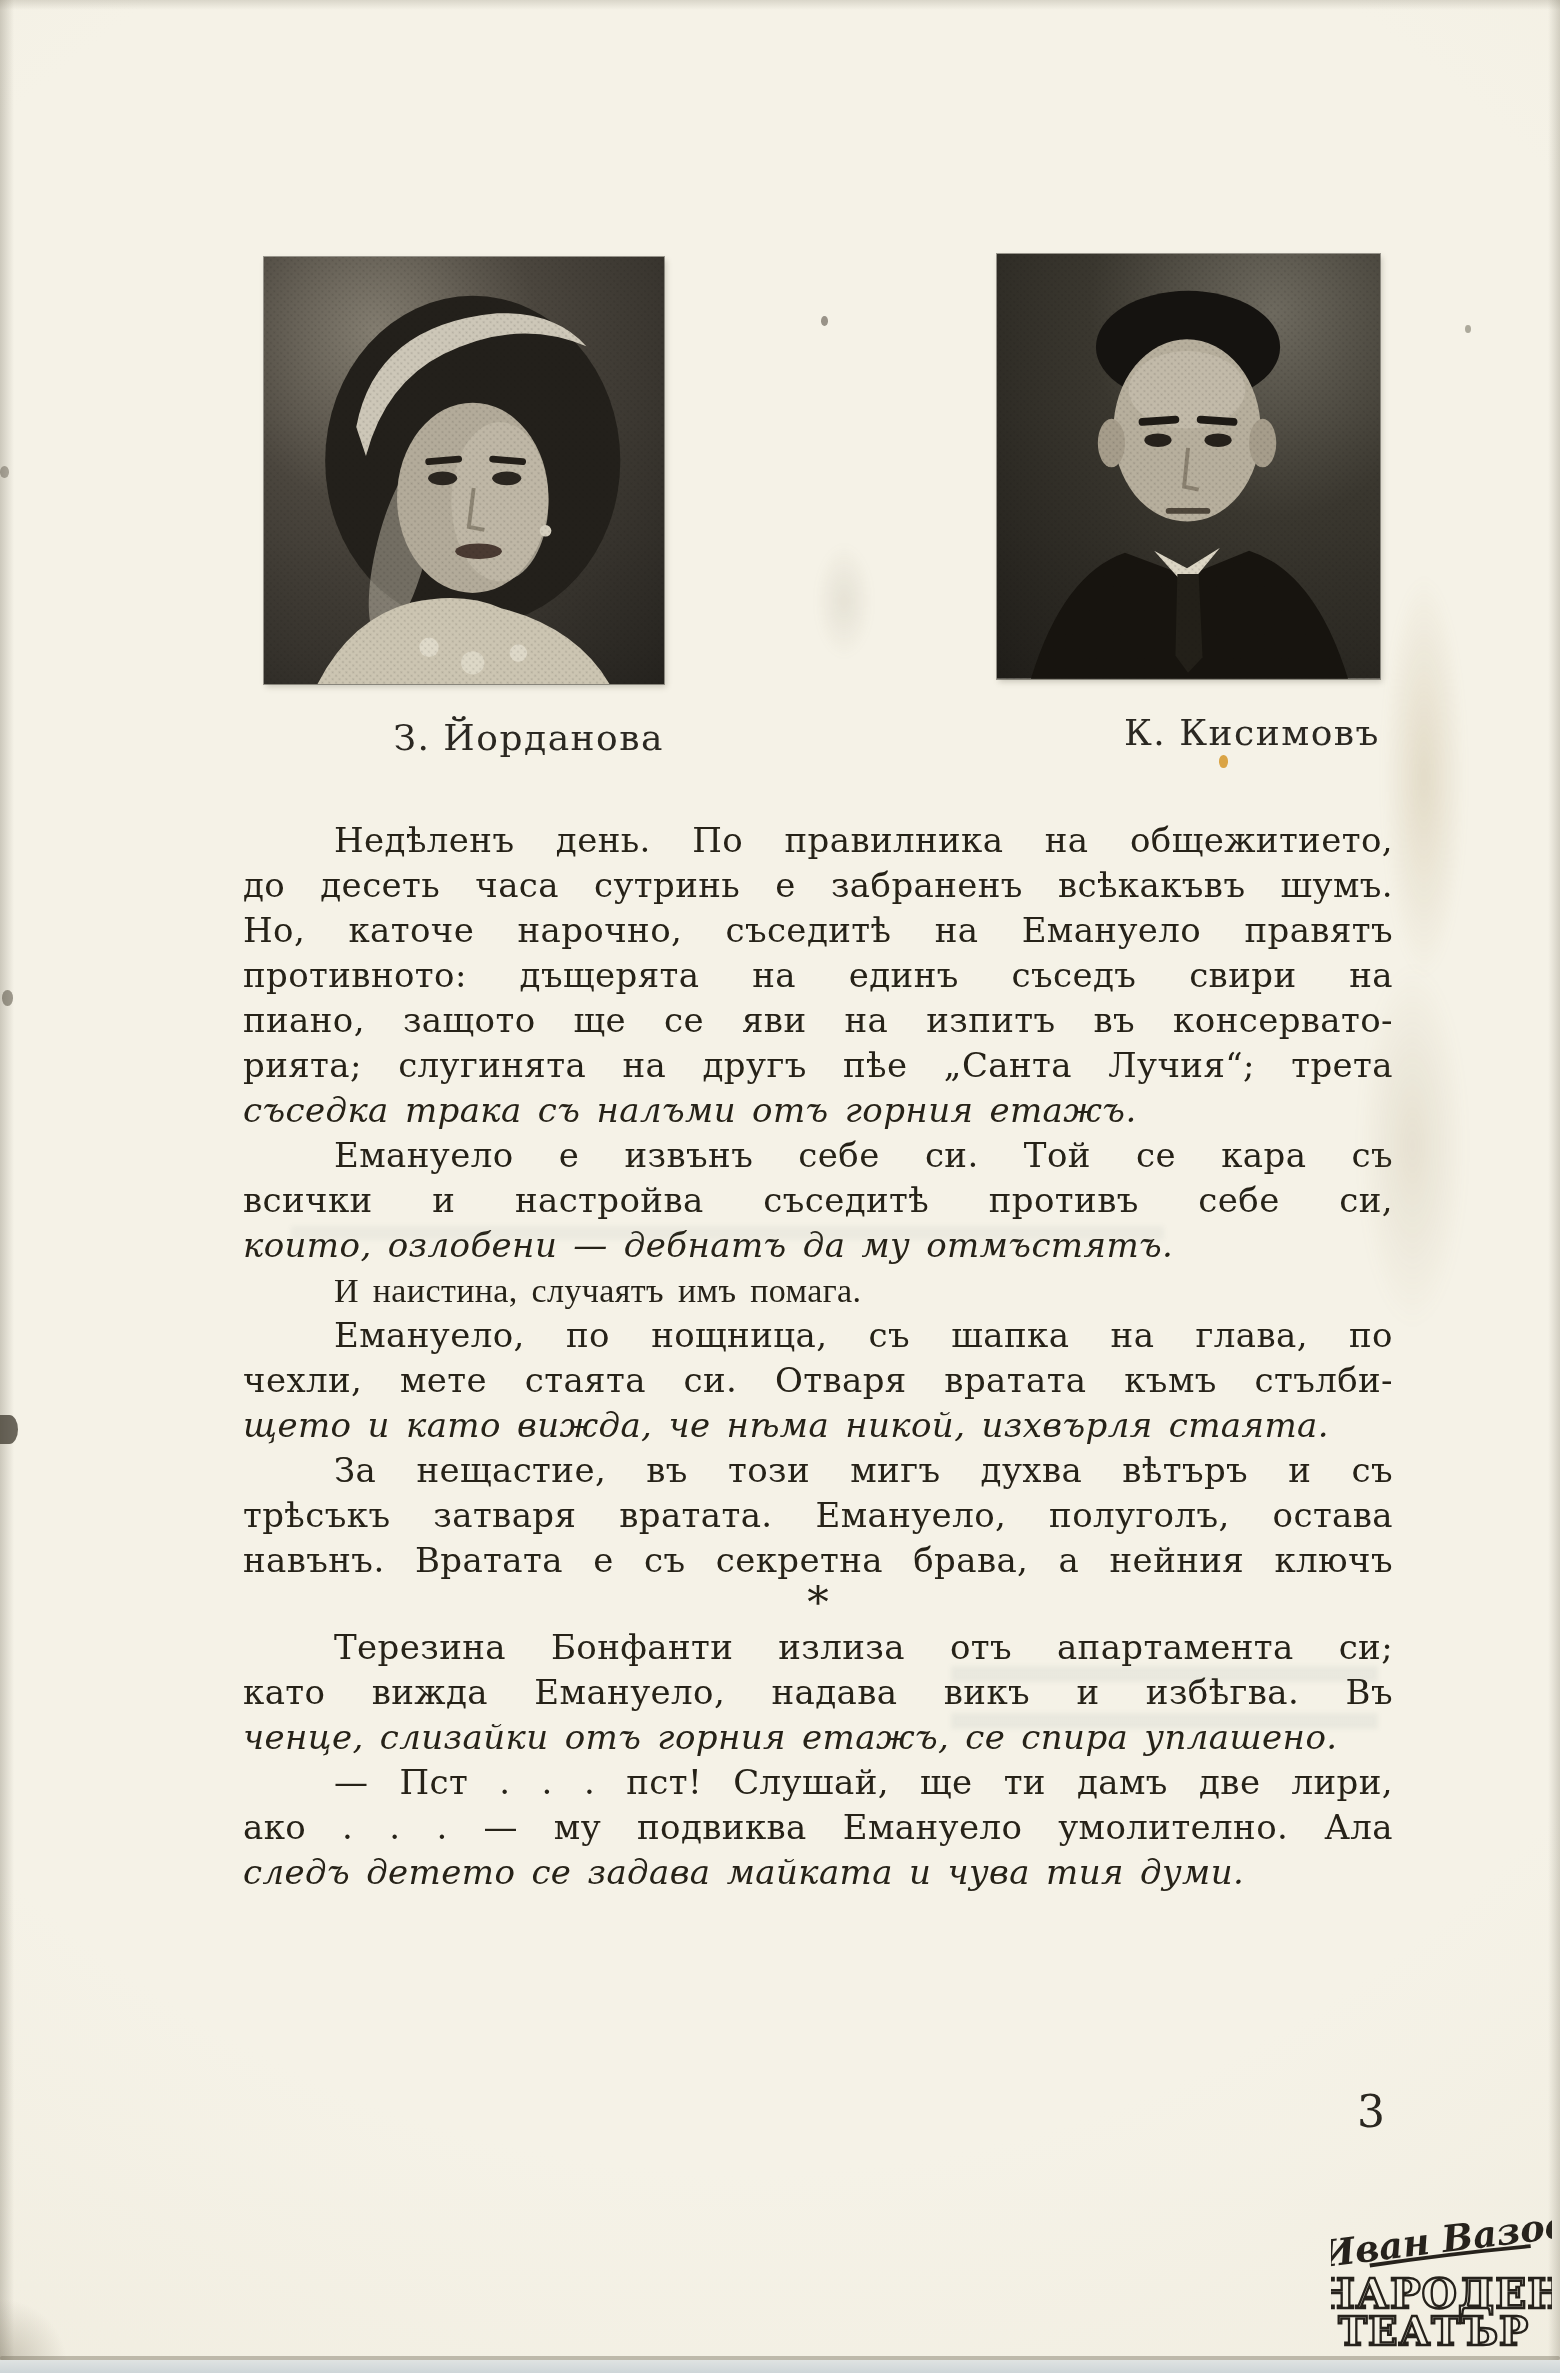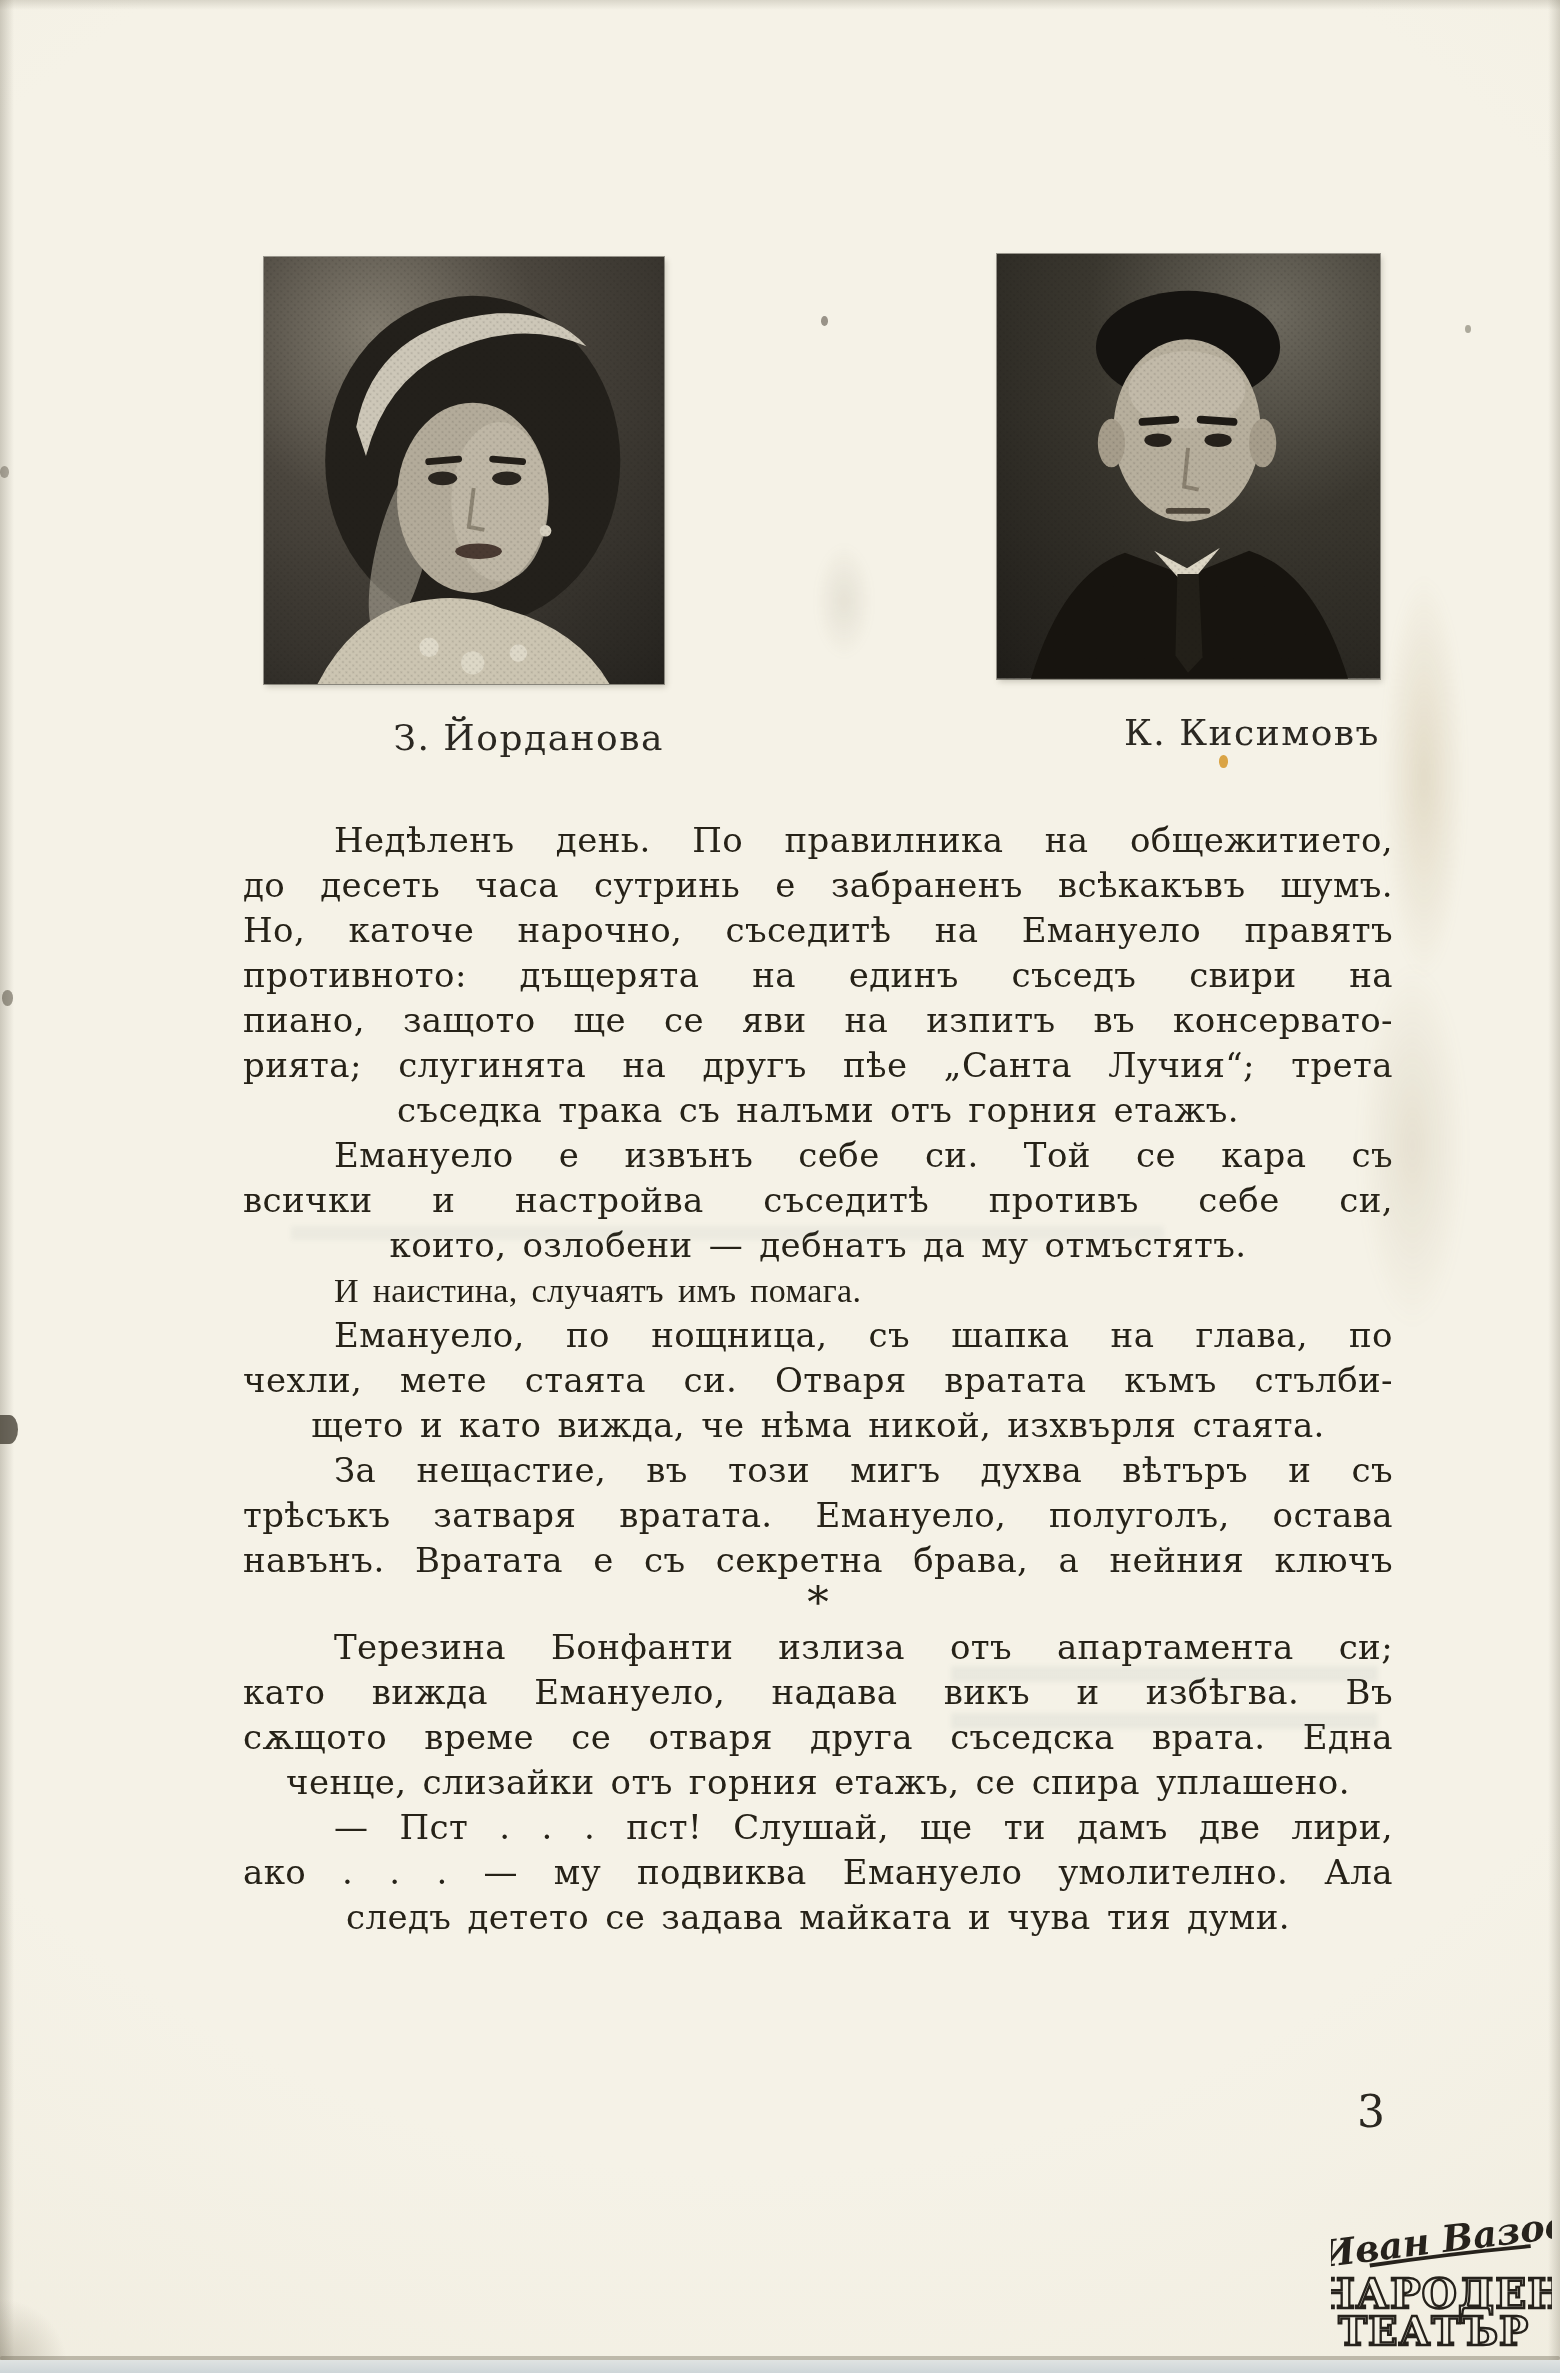--- a/index.html
+++ b/index.html
@@ -18,21 +18,21 @@
   .photo svg{display:block;width:100%;height:auto;}
   .caption{margin-top:33px;text-align:right;font-size:36px;letter-spacing:1.5px;color:#2b2822;white-space:nowrap;}
   
   .body-text{
     position:absolute;left:243px;top:818px;width:1150px;
     font-size:34px;line-height:45px;letter-spacing:0.4px;word-spacing:4.9px;color:#262218;
   }
   .bline{height:45px;overflow:hidden;}
   .line-first{text-indent:91px;text-align:justify;text-align-last:justify;}
   .line-cont{text-align:justify;text-align-last:justify;}
-  .line-last{text-align:center;}
+  .line-last{text-align:left;font-style:italic;}
   .line-firstlast{text-indent:91px;text-align:left;font-family:Liberation Serif, serif;}
   .line-sep{height:42px;line-height:39px;text-align:center;font-size:43px;letter-spacing:0;}
   
   .page-number{position:absolute;left:1357px;top:2086px;font-size:44px;color:#2a2720;}
   .stamp{position:absolute;left:1331px;top:2209px;width:221px;height:146px;}
   .stamp svg{display:block;width:100%;height:100%;}
   
   .art{position:absolute;pointer-events:none;}
   .edge-left{left:0;top:0;width:13.6px;height:2374px;
     background:linear-gradient(to right, rgba(110,104,88,.30), rgba(110,104,88,0));}
@@ -172,21 +172,20 @@
 
       <div class="bline line-cont">навънъ. Вратата е съ секретна брава, а нейния ключъ</div>
 
 
       <div class="bline line-sep">*</div>
 
       <div class="bline line-first">Терезина Бонфанти излиза отъ апартамента си;</div>
 
       <div class="bline line-cont">като вижда Емануело, надава викъ и избѣгва. Въ</div>
 
-      <div class="bline line-cont">сѫщото време се отваря друга съседска врата. Една</div>
 
 
 
       <div class="bline line-last">ченце, слизайки отъ горния етажъ, се спира уплашено.</div>
 
       <div class="bline line-first">— Пст . . . пст! Слушай, ще ти дамъ две лири,</div>
 
       <div class="bline line-cont">ако . . . — му подвиква Емануело умолително. Ала</div>
 
       <div class="bline line-last">следъ детето се задава майката и чува тия думи.</div>

